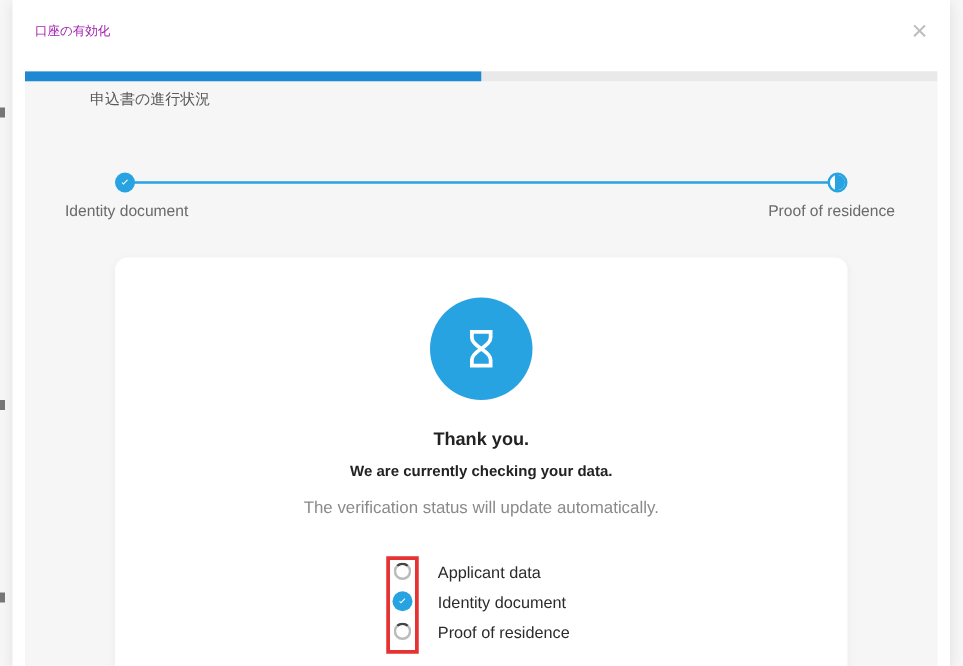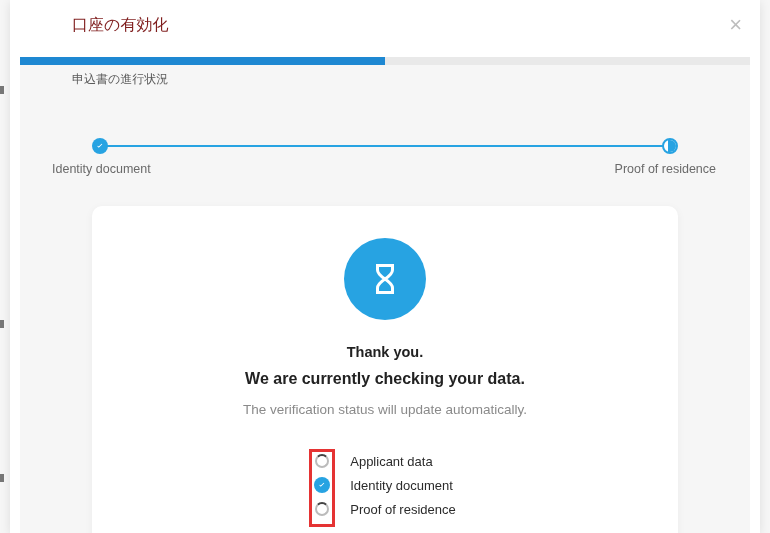--- a/index.html
+++ b/index.html
@@ -9,21 +9,21 @@
       background:#f6f6f6; overflow:hidden; position:relative;
     }
     .modal {
       position:absolute; left:10px; top:0; right:10px; bottom:0;
       background:#fff; box-shadow:0 2px 10px rgba(0,0,0,.1);
     }
     .modal-header {
       display:flex; align-items:center; justify-content:space-between;
       padding:14px 18px 14px 18px; border-bottom:1px solid transparent;
     }
-    .modal-title { font-size:16px; font-weight:400; color:#7f1d1d;margin-left:44px; }
+    .modal-title { font-size:10px; font-weight:400; color:#a21caf; }
     .close-btn { font-size:22px; color:#bdbdbd; cursor:pointer; line-height:1; }
 
     .inner {
       margin:6px 10px 0 10px; background:#f6f6f6; padding:0 0 0 0;
       height:calc(100% - 52px); overflow:hidden;
     }
     .topbar { height:8px; background:#e9e9e9; width:100%; position:relative; }
     .topbar-fill { position:absolute; left:0; top:0; bottom:0; background:#1e88d2; width:50%; }
     .subtitle { font-size:12px; color:#5a5a5a; padding:6px 4px 2px 4px;margin-left:48px; }
 
@@ -53,21 +53,21 @@
       height:340px;
     }
 
     .big-circle {
       width:82px; height:82px; border-radius:50%; background:#27a3e2;
       margin:0 auto 24px auto; display:flex; align-items:center; justify-content:center;
     }
     .big-circle svg { width:36px; height:36px; }
 
     .thanks { font-size:14.5px; font-weight:700; color:#222; margin-bottom:10px; }
-    .checking { font-size:16px; font-weight:600; color:#222; margin-bottom:14px; }
+    .checking { font-size:12px; font-weight:600; color:#222; margin-bottom:14px; }
     .autoupdate { font-size:13.5px; color:#8a8a8a; margin-bottom:32px; }
 
     .checklist {
       display:inline-block; text-align:left; position:relative;
     }
     .checklist-row {
       display:flex; align-items:center; gap:20px; font-size:13px; color:#2b2b2b;
       padding:4px 0;
     }
     .status-icon { width:16px; height:16px; display:flex; align-items:center; justify-content:center; flex-shrink:0; }

